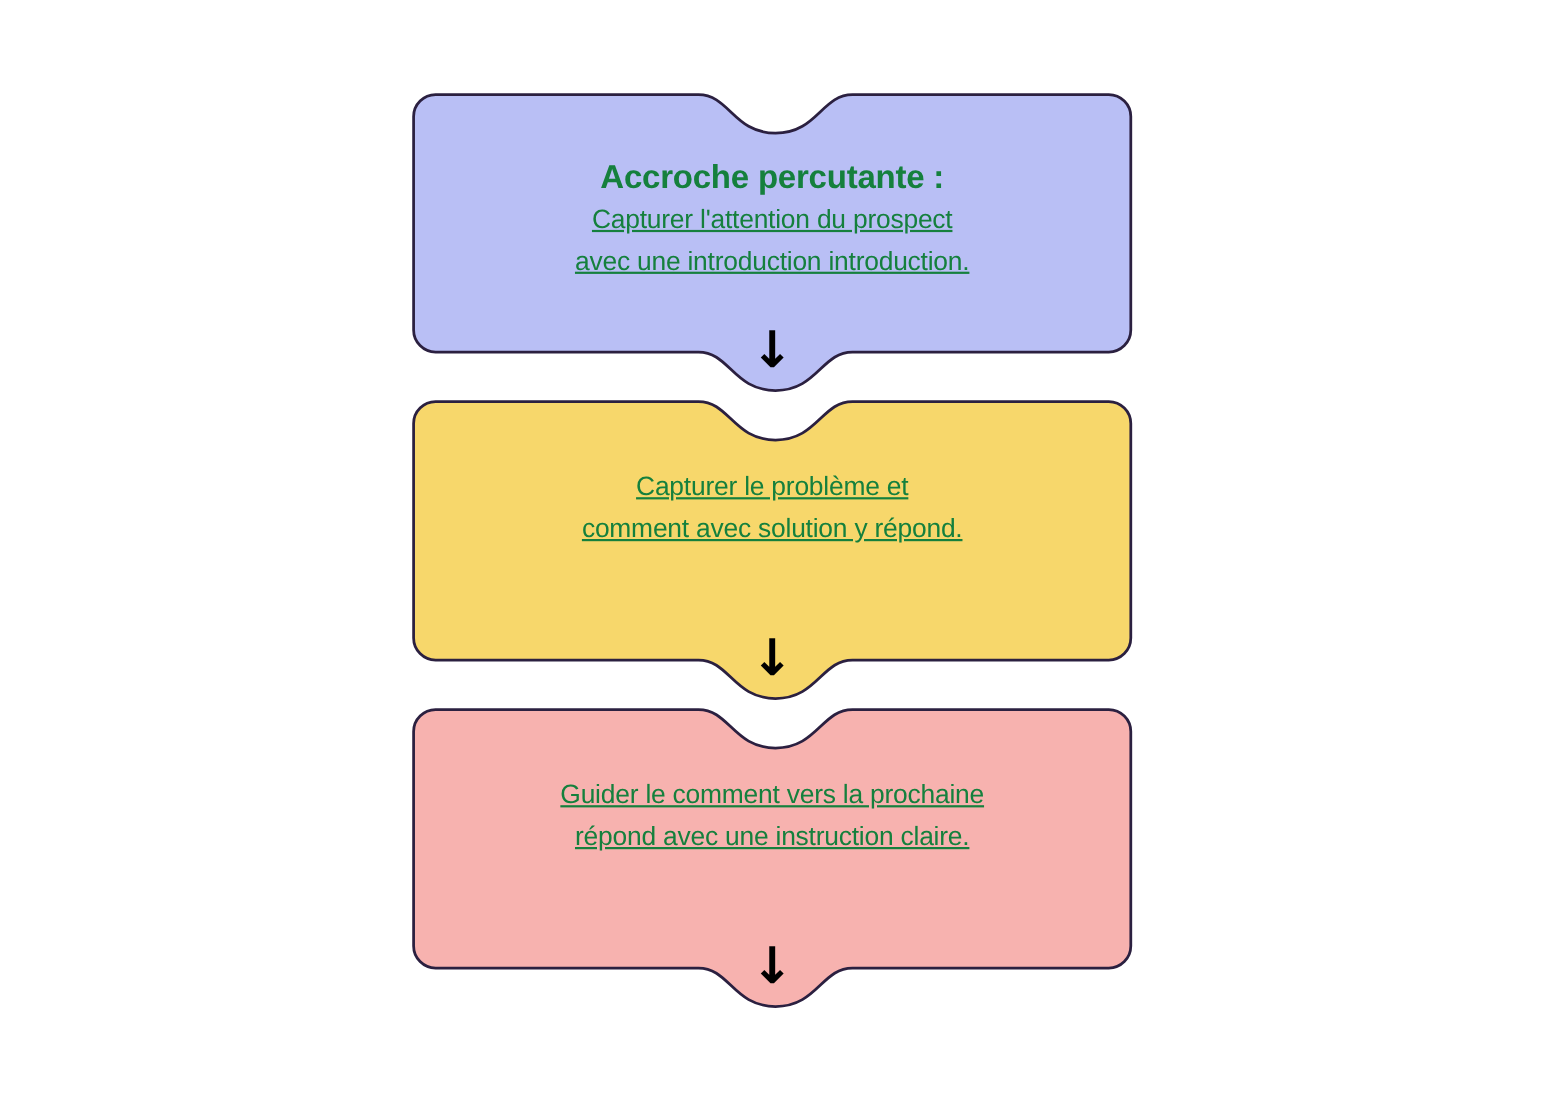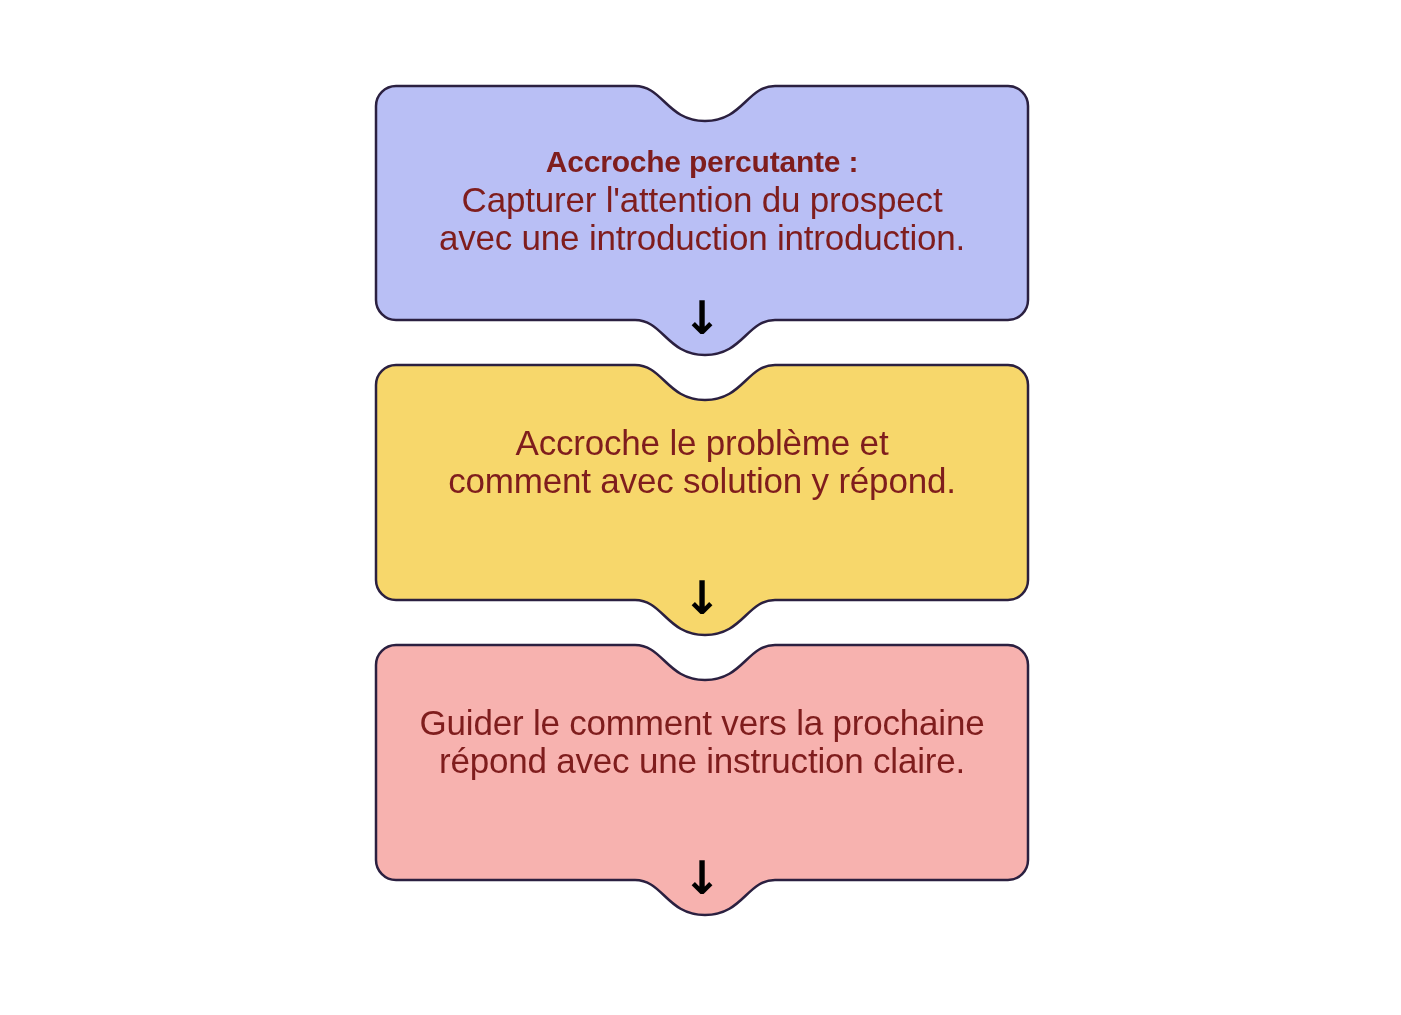--- a/index.html
+++ b/index.html
@@ -35,35 +35,36 @@
     overflow: visible;
   }
   .block-shape {
     pointer-events: auto;
   }
   .text-layer {
     position: absolute;
     left: 376px;
     width: 652px;
     text-align: center;
-    color: #7f1d1d;
+    color: #15803d;
     pointer-events: auto;
   }
   .block-title {
     font-size: 30px;
     font-weight: bold;
     line-height: 38px;
     letter-spacing: -0.2px;
     white-space: nowrap;
   }
   .block-body {
-    font-size: 35px;
+    font-size: 24px;
     font-weight: normal;
     line-height: 38px;
     letter-spacing: -0.2px;
+    text-decoration: underline;
   }
   .block-body div {
     white-space: nowrap;
   }
   .arrow-layer {
     position: absolute;
     width: 60px;
     text-align: center;
     font-size: 46px;
     line-height: 46px;
@@ -121,21 +122,21 @@
                C 747 600 743 635 705 635
                C 667 635 663 600 635 600
                L 396 600
                C 385 600 376 591 376 580
                L 376 385
                C 376 374 385 365 396 365
                Z" fill="#f7d76b" stroke="#2b2040" stroke-width="2.5" stroke-linejoin="round"></path>
     </svg>
     <div class="text-layer" style="top:424px;">
       <div class="block-body">
-        <div>Accroche le problème et</div>
+        <div>Capturer le problème et</div>
         <div>comment avec solution y répond.</div>
       </div>
     </div>
     <div class="arrow-layer" style="left:672px; top:575px;">↓</div>
   </div>
 
   <div class="block">
     <svg viewBox="0 0 1401 1015" xmlns="http://www.w3.org/2000/svg">
       <path class="block-shape" d="M 396 645
                L 635 645

